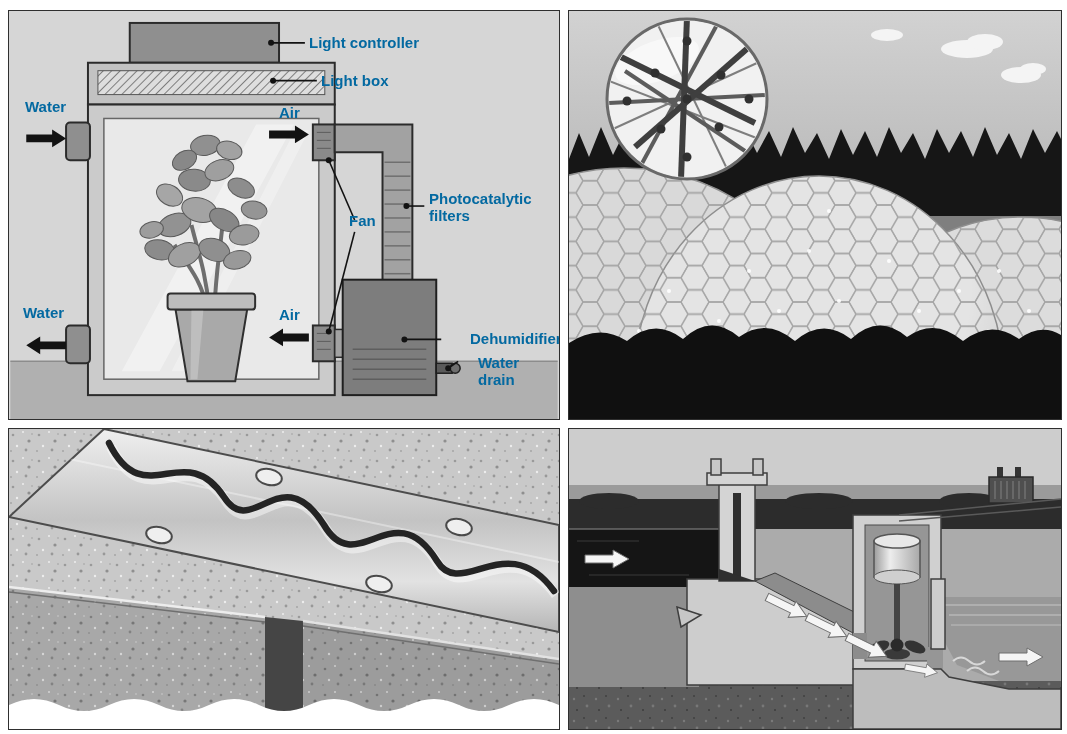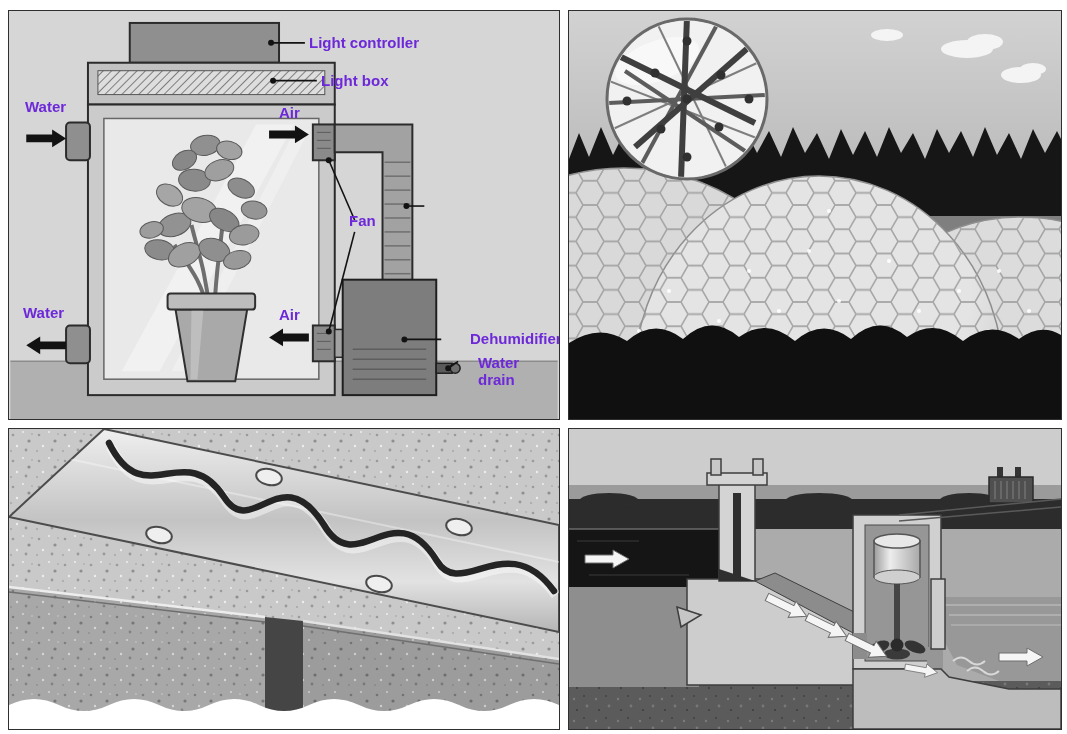--- a/index.html
+++ b/index.html
@@ -4,21 +4,21 @@
 <style>
   html,body{margin:0;padding:0;background:#ffffff;}
   .collage{position:relative;width:1067px;height:734px;background:#ffffff;overflow:hidden;
            font-family:"Liberation Sans",sans-serif;}
   .panel{position:absolute;border:1px solid #2f2f2f;overflow:hidden;background:#d6d6d6;margin:0;}
   .panel svg{display:block;width:100%;height:100%;}
   #p1{left:8px;top:10px;width:550px;height:408px;}
   #p2{left:568px;top:10px;width:492px;height:408px;}
   #p3{left:8px;top:428px;width:550px;height:300px;}
   #p4{left:568px;top:428px;width:492px;height:300px;}
-  .lbl{position:absolute;font-weight:700;font-size:15px;line-height:1.12;color:#6d28d9;
+  .lbl{position:absolute;font-weight:700;font-size:15px;line-height:1.12;color:#0369a1;
        font-family:"Liberation Sans",sans-serif;}
 </style>
 </head>
 <body>
 
 <div class="collage">
 
   <figure class="panel" id="p1">
     <svg viewBox="0 0 550 410">
       <defs>
@@ -147,20 +147,21 @@
         <circle cx="396" cy="330" r="3"></circle>
         <circle cx="440" cy="359" r="3"></circle>
       </g>
     </svg>
 
     <div class="lbl" style="left:300px;top:24px;width:140px">Light controller</div>
     <div class="lbl" style="left:312px;top:62px;width:110px">Light box</div>
     <div class="lbl" style="left:16px;top:88px;width:60px">Water</div>
     <div class="lbl" style="left:270px;top:94px;width:40px">Air</div>
     <div class="lbl" style="left:340px;top:202px;width:40px">Fan</div>
+    <div class="lbl" style="left:420px;top:180px;width:120px">Photocatalytic filters</div>
     <div class="lbl" style="left:14px;top:294px;width:60px">Water</div>
     <div class="lbl" style="left:270px;top:296px;width:40px">Air</div>
     <div class="lbl" style="left:461px;top:320px;width:110px">Dehumidifier</div>
     <div class="lbl" style="left:469px;top:344px;width:55px">Water drain</div>
   </figure>
 
   <figure class="panel" id="p2">
     <svg viewBox="0 0 492 408">
       <defs>
         <linearGradient id="p2sky" x1="0" y1="0" x2="0" y2="1">

